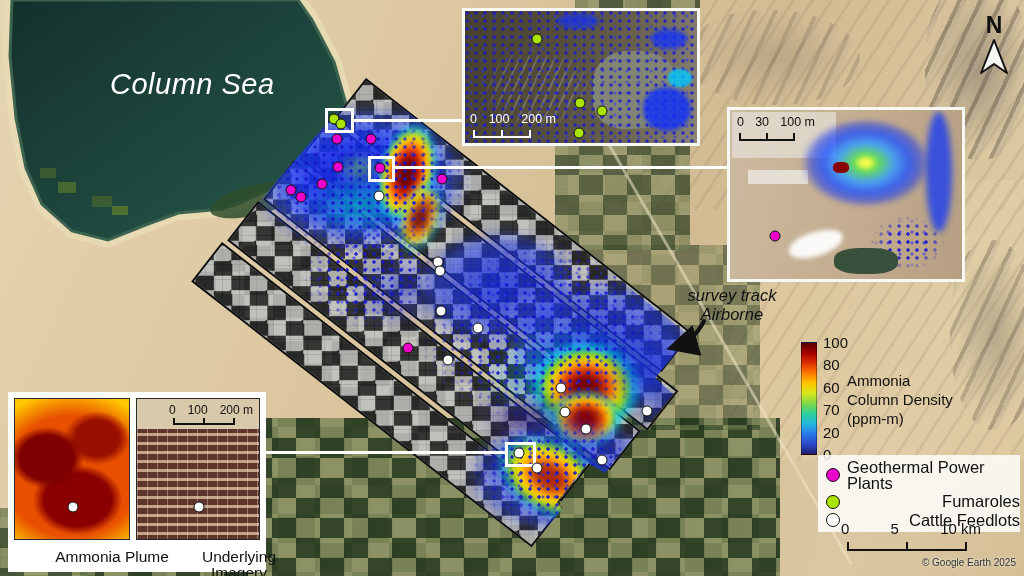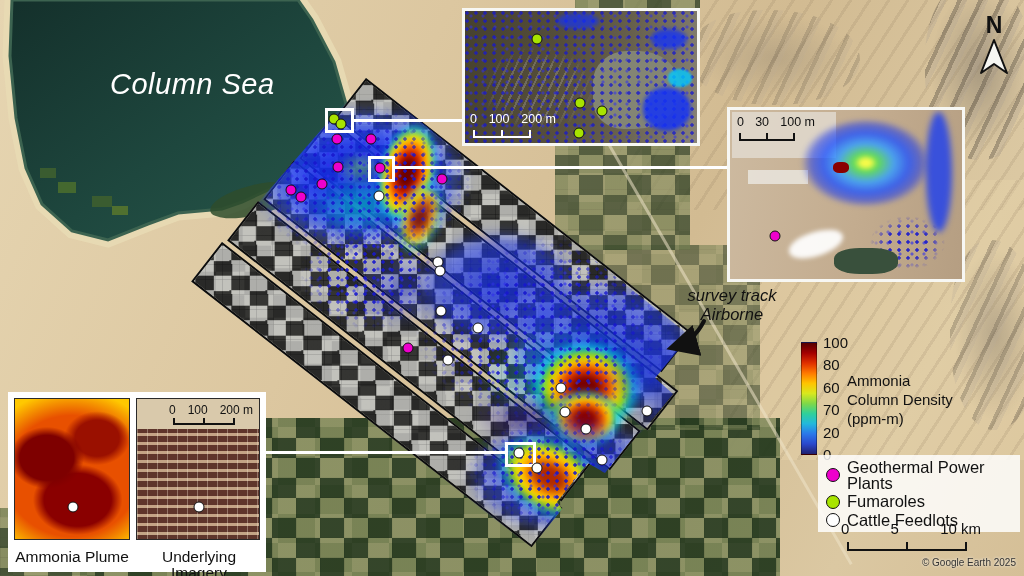--- a/index.html
+++ b/index.html
@@ -60,29 +60,29 @@
   .sbar.w .mid{background:#fff;}
   .sblabels{position:absolute;display:flex;justify-content:space-between;font-size:12.5px;line-height:1;}
   .sblabels.k{font-size:15px;}
   .sblabels span{white-space:nowrap;}
   
   .cbar{position:absolute;left:801px;top:342px;width:16px;height:113px;border:1px solid rgba(0,0,0,.35);box-sizing:border-box;}
   .cticks{position:absolute;left:823px;top:335px;height:127px;display:flex;flex-direction:column;justify-content:space-between;font-size:15px;line-height:1;}
   .ctitle{position:absolute;left:847px;top:371px;font-size:15px;line-height:1.28;}
   .legendbox{position:absolute;left:818px;top:455px;width:202px;height:77px;background:rgba(255,255,255,.83);
     display:flex;flex-direction:column;justify-content:space-around;padding:3px 0 3px 8px;box-sizing:border-box;}
-  .legrow{display:flex;align-items:center;gap:7px;font-size:16.5px;line-height:1;}
+  .legrow{display:flex;align-items:center;gap:7px;font-size:16.5px;line-height:1;justify-content:space-between;}
   .swatch{width:12px;height:12px;border-radius:50%;border:1.7px solid #111;box-sizing:content-box;flex:0 0 auto;}
   
   .sea-label{position:absolute;left:110px;top:68px;width:170px;color:#fff;font-size:29px;font-style:italic;letter-spacing:.5px;}
   .air-label{position:absolute;left:662px;top:286px;width:140px;text-align:center;font-size:16.5px;font-style:italic;line-height:1.18;font-weight:500;}
   .north{position:absolute;left:975px;top:14px;width:38px;text-align:center;}
   .north .nl{font-size:23px;font-weight:bold;line-height:1;}
   .attr{position:absolute;right:8px;top:557px;font-size:10px;color:#333;text-shadow:0 0 3px rgba(255,255,255,.95);}
-  .cap{position:absolute;font-size:15.5px;text-align:center;line-height:1;}
+  .cap{position:absolute;font-size:15.5px;text-align:center;line-height:1;padding-left:40px;}
   .imgframe{position:absolute;border:1px solid #2a2a2a;box-sizing:border-box;overflow:hidden;}
 </style>
 </head>
 <body>
 
 <div class="stage">
 
   <div class="patch dunes" style="left:620px;top:0;width:404px;height:210px;"></div>
   <div class="patch dunes" style="left:730px;top:180px;width:294px;height:280px;background-color:rgba(232,212,170,.45);"></div>
   <div class="patch mount" style="left:925px;top:-20px;width:110px;height:180px;"></div>

